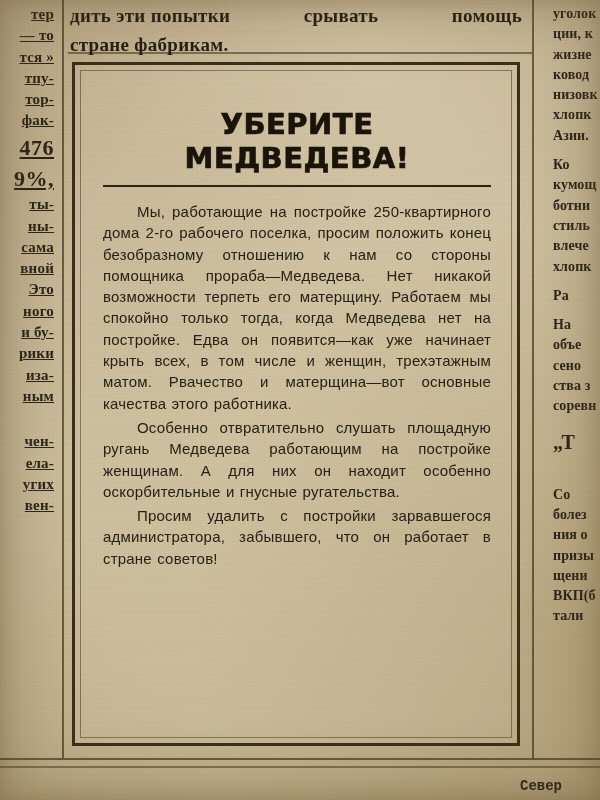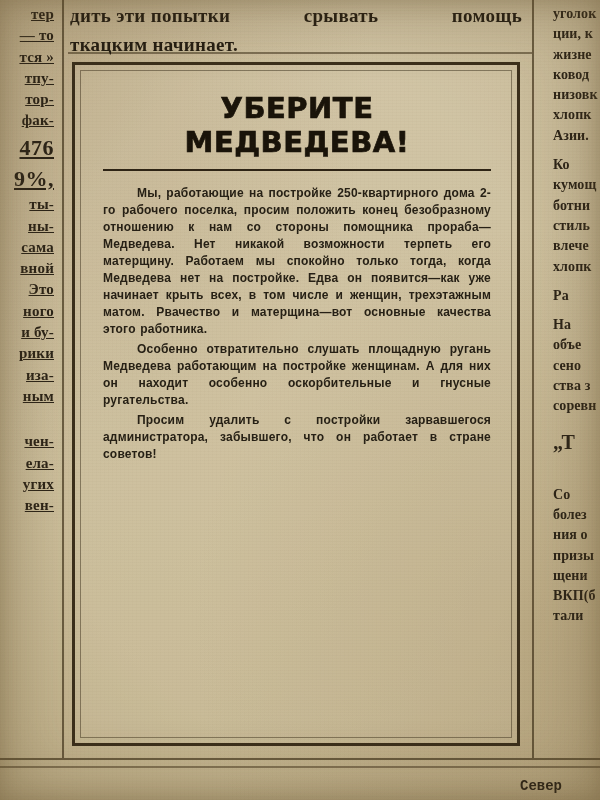--- a/index.html
+++ b/index.html
@@ -141,38 +141,38 @@
     box-sizing: border-box;
     padding: 14px 20px 10px 22px;
   }
   .headline {
     text-align: center;
     font-family: "DejaVu Sans", sans-serif;
     font-weight: 700;
     font-size: 29px;
     letter-spacing: 0.5px;
     color: #191309;
-    margin: 6px 0 4px 0;
+    margin: 22px 0 4px 0;
     -webkit-text-stroke: 0.7px #191309;
   }
   .headline-rule {
     width: 100%;
     height: 2px;
     background: #2e2415;
     margin: 10px 0 14px 0;
   }
   .body-p {
     font-family: "Liberation Sans", sans-serif;
-    font-size: 12px;
+    font-size: 15px;
     line-height: 1.42;
     color: #262015;
     text-align: justify;
     text-indent: 34px;
     margin: 0 0 3px 0;
-    font-weight: 700;
+    font-weight: 400;
     letter-spacing: 0.2px;
     word-spacing: 1px;
   }
   .signature {
     font-family: "Liberation Sans", sans-serif;
     font-size: 16.5px;
     font-weight: 700;
     color: #262015;
     text-align: right;
     margin-top: 10px;
@@ -260,21 +260,21 @@
     <span class="frag">тали</span>
   </div>
 
   <div class="top-text">
     <div class="l1">
       <span>дить эти попытки</span>
       <span>срывать</span>
       <span>помощь</span>
     </div>
     <div class="l2">
-      <span>ткацким начинает.</span>
+      <span>стране фабрикам.</span>
     </div>
   </div>
 
   <div class="article-box">
     <div class="article-inner">
       <div class="headline">УБЕРИТЕ МЕДВЕДЕВА!</div>
       <div class="headline-rule"></div>
       <p class="body-p">Мы, работающие на постройке 250-квартирного дома 2-го рабочего поселка, просим положить конец безобразному отношению к нам со стороны помощника прораба—Медведева. Нет никакой возможности терпеть его матерщину. Работаем мы спокойно только тогда, когда Медведева нет на постройке. Едва он появится—как уже начинает крыть всех, в том числе и женщин, трехэтажным матом. Рвачество и матерщина—вот основные качества этого работника.</p>
       <p class="body-p">Особенно отвратительно слушать площадную ругань Медведева работающим на постройке женщинам. А для них он находит особенно оскорбительные и гнусные ругательства.</p>
       <p class="body-p">Просим удалить с постройки зарвавшегося администратора, забывшего, что он работает в стране советов!</p>

